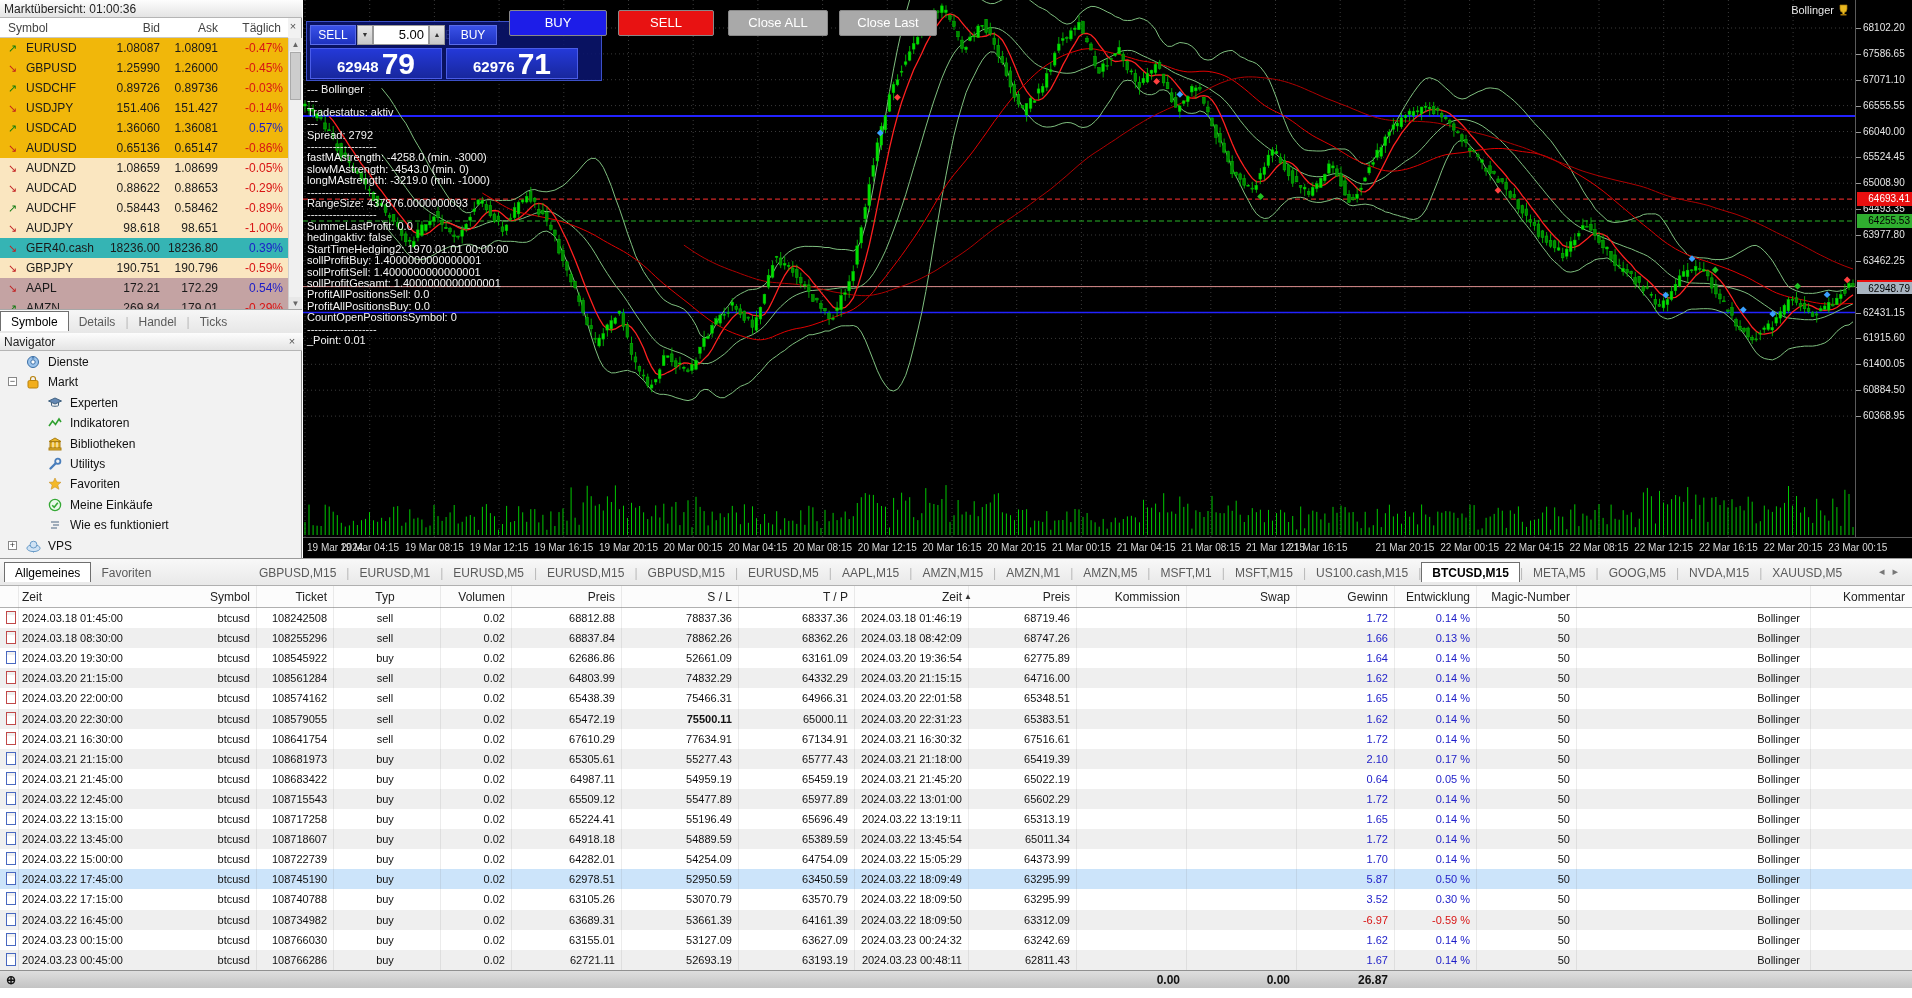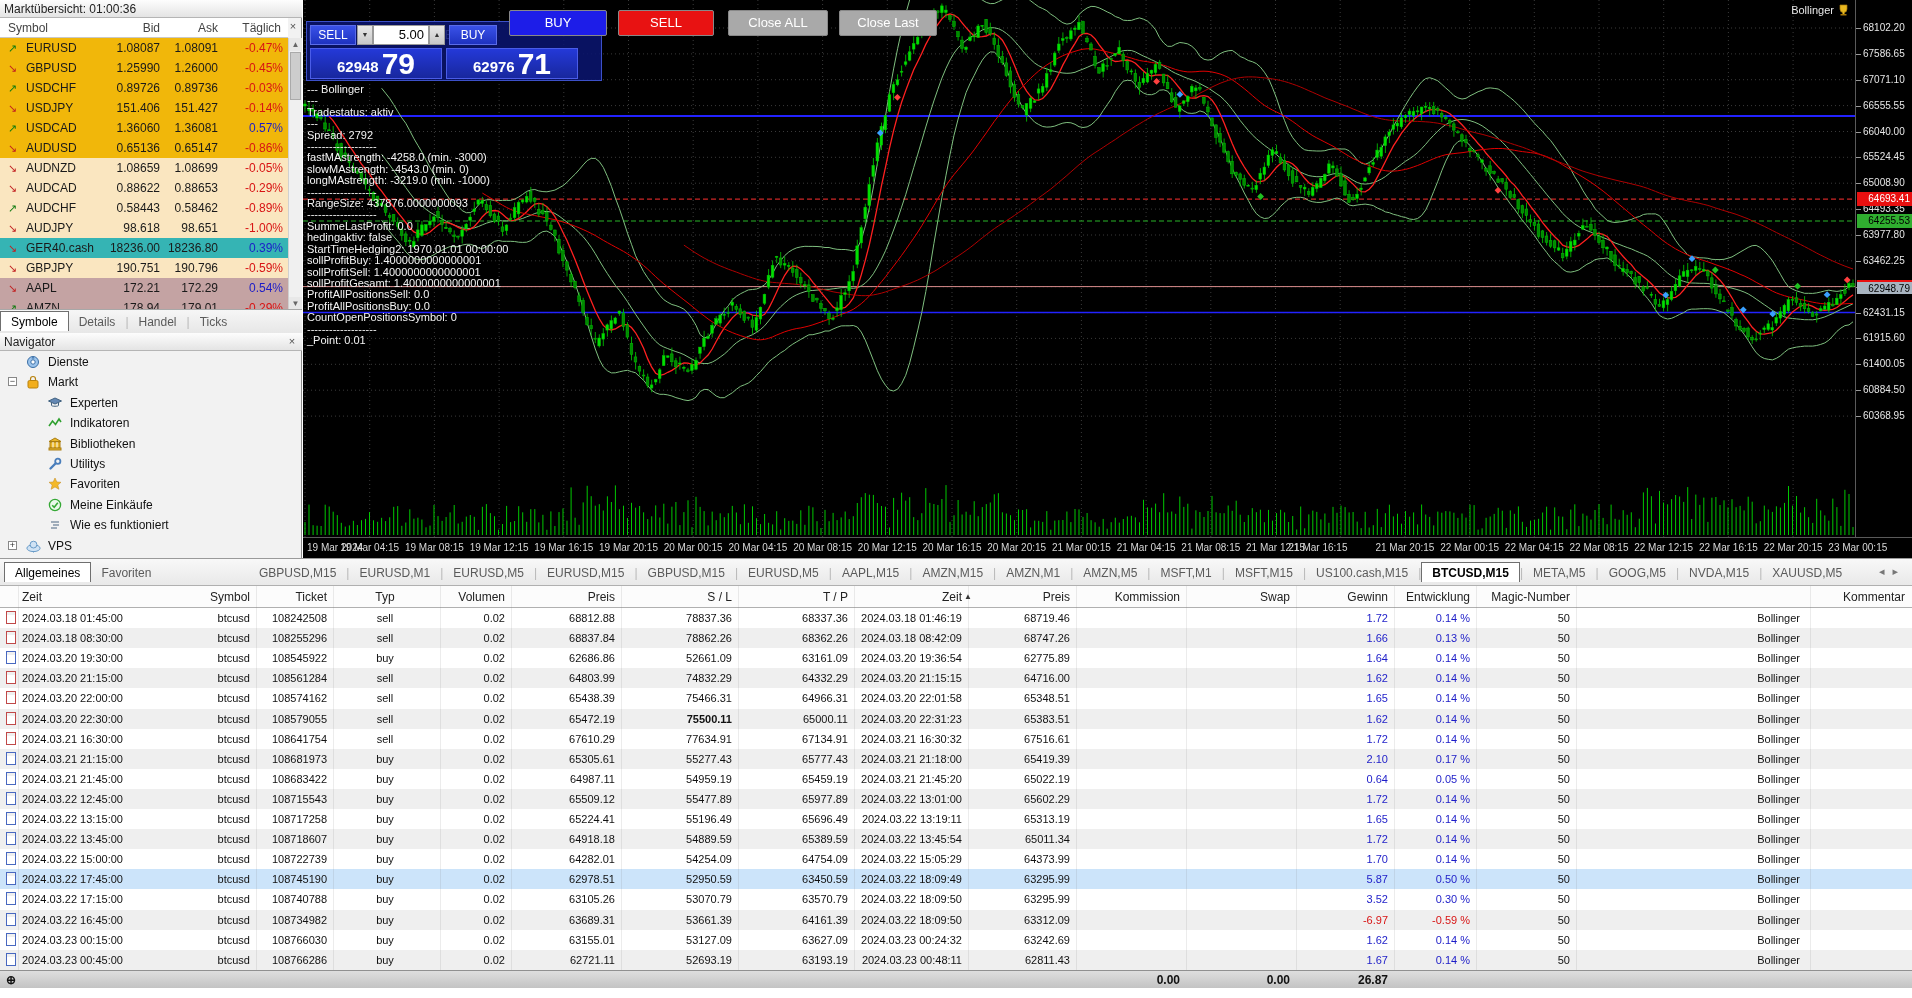--- a/index.html
+++ b/index.html
@@ -180,21 +180,21 @@
         <div class="mwrow" style="top: 240px; background: rgb(196, 163, 163);">
           <span class="mw-arrow" style="color: rgb(194, 32, 32);">↘</span>
           <span class="mw-sym">AAPL</span>
           <span class="mw-bid">172.21</span>
           <span class="mw-ask">172.29</span>
           <span class="mw-daily pos">0.54%</span>
         </div>
         <div class="mwrow" style="top: 260px; background: rgb(196, 163, 163);">
           <span class="mw-arrow" style="color: rgb(14, 122, 14);">↗</span>
           <span class="mw-sym">AMZN</span>
-          <span class="mw-bid">178.94</span>
+          <span class="mw-bid">269.84</span>
           <span class="mw-ask">179.01</span>
           <span class="mw-daily neg">-0.29%</span>
         </div>
       </div>
     <div id="mw-scroll">
       <div class="sarrow" style="top:0;">▲</div>
       <div id="mw-thumb"></div>
       <div class="sarrow" style="bottom:0;">▼</div>
     </div>
     <div class="tabsbar" style="top:309px;" id="mw-tabs"><span class="tab active">Symbole</span><span class="tab">Details</span><span class="tabsep">|</span><span class="tab">Handel</span><span class="tabsep">|</span><span class="tab">Ticks</span></div>

